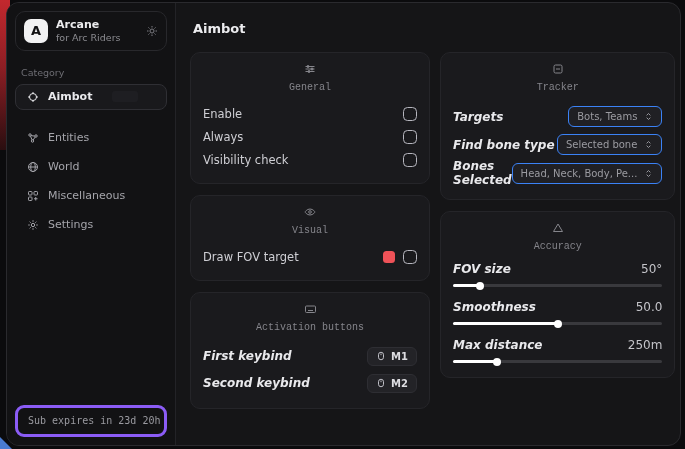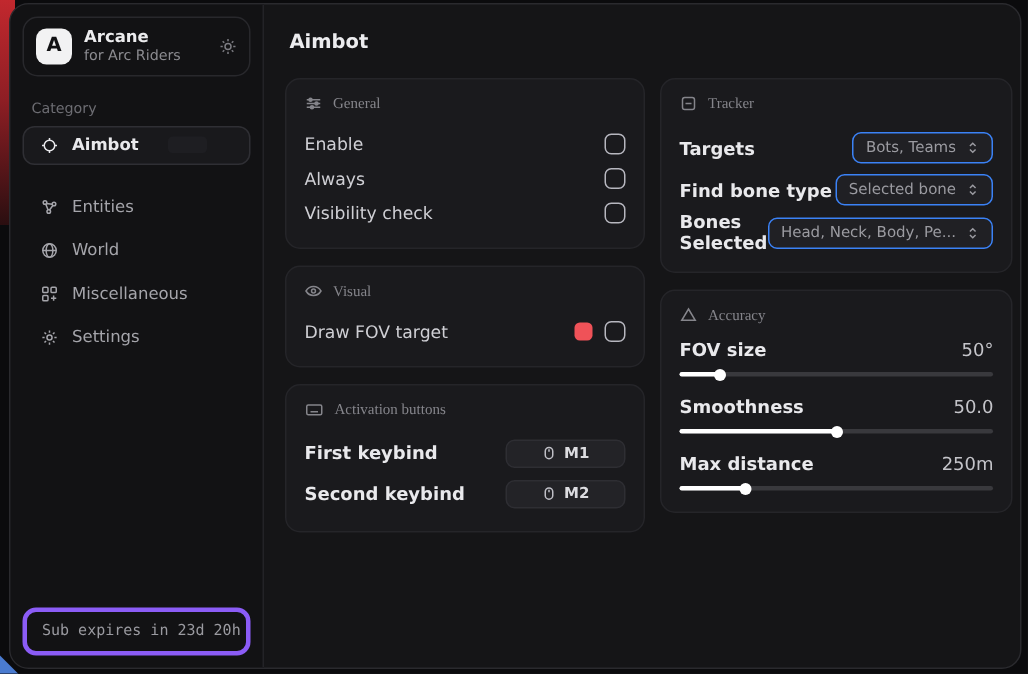--- a/index.html
+++ b/index.html
@@ -55,38 +55,38 @@
   .main { flex:1; padding:12px 14px; }
   .page-title { font-size:13px; font-weight:bold; color:#ececef;
     margin:6px 0 16px 3px; }
   .cols { display:flex; gap:10px; align-items:flex-start; }
   .col-l { width:240px; flex:none; }
   .col-r { flex:1; }
 
   .panel { background:#1a1a1d; border:1px solid #252529; border-radius:10px;
     padding:10px 12px 12px; margin-bottom:11px; }
   .panel-head { display:flex; align-items:center; gap:7px;
-    font-family:Liberation Serif, serif;
-    font-size:10px; color:#85858b; margin-bottom:10px; }
+    font-family:Liberation Mono, monospace;
+    font-size:10px; color:#85858b; margin-bottom:10px;flex-direction:column; }
   .panel-head svg { color:#85858b; }
 
   .row { display:flex; align-items:center; justify-content:space-between;
     min-height:22px; }
   .row + .row { margin-top:1px; }
   .row-label { font-size:11.5px; color:#cfcfd4; font-weight:500; }
-  .row-label.strong { font-size:12px; font-weight:bold; color:#e9e9ec; }
+  .row-label.strong { font-size:12px; font-weight:bold; color:#e9e9ec;font-style:italic; }
   .ctrl { display:flex; align-items:center; gap:8px; }
 
   .checkbox { width:14px; height:14px; border:1.5px solid #b7b7bf;
     border-radius:4.5px; background:transparent; cursor:pointer; }
   .swatch { width:12px; height:12px; border-radius:3.5px; }
 
   .key-row { min-height:26px; }
   .keybind { display:flex; align-items:center; gap:5px; background:#232327;
-    border:1px solid #2e2e33; border-radius:6px; padding:3px 23px;
+    border:1px solid #2e2e33; border-radius:6px; padding:3px 8px;
     font-size:10px; font-weight:bold; color:#dcdce0; cursor:pointer; }
   .keybind svg { color:#bfbfc6; }
 
   .trk-row { min-height:27px; }
   .select { display:flex; align-items:center; gap:7px; background:#202024;
     border:1px solid #3b82f6; border-radius:6px; padding:4px 8px;
     font-size:10px; color:#9b9ba1; cursor:pointer; white-space:nowrap; }
   .select .sel-val { overflow:hidden; text-overflow:ellipsis; max-width:118px; }
   .select svg { color:#9b9ba1; flex:none; }
 

